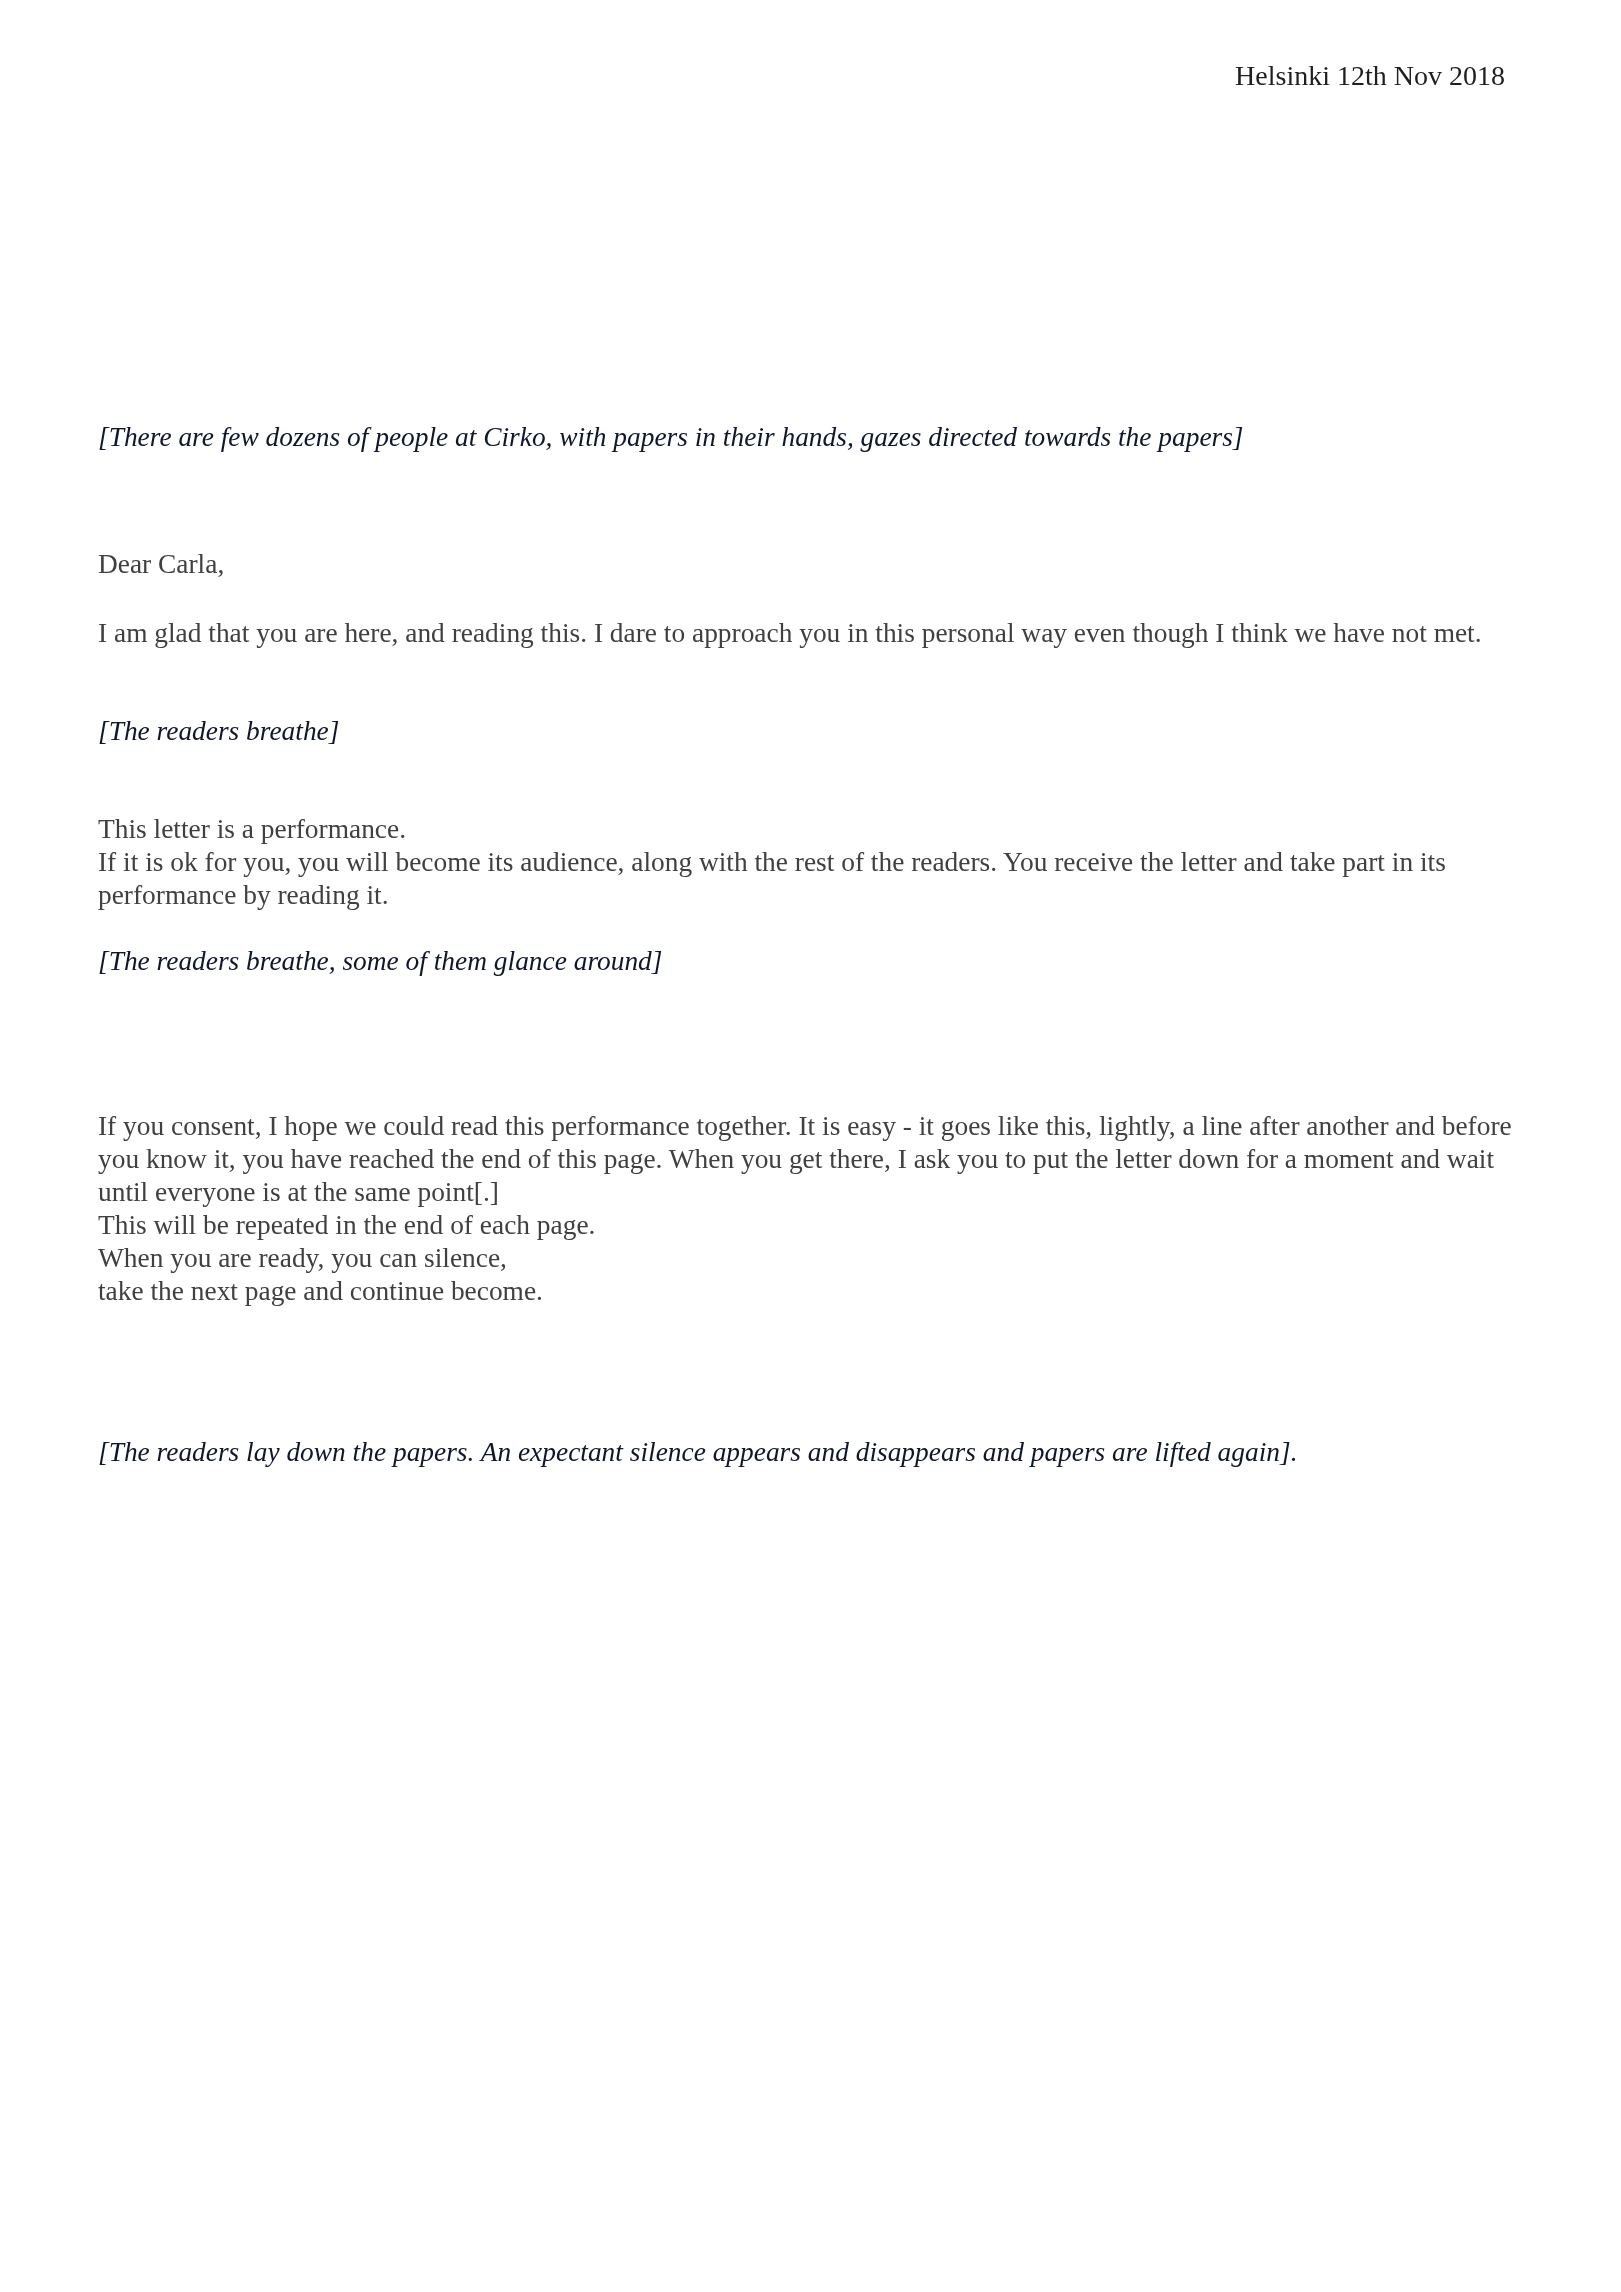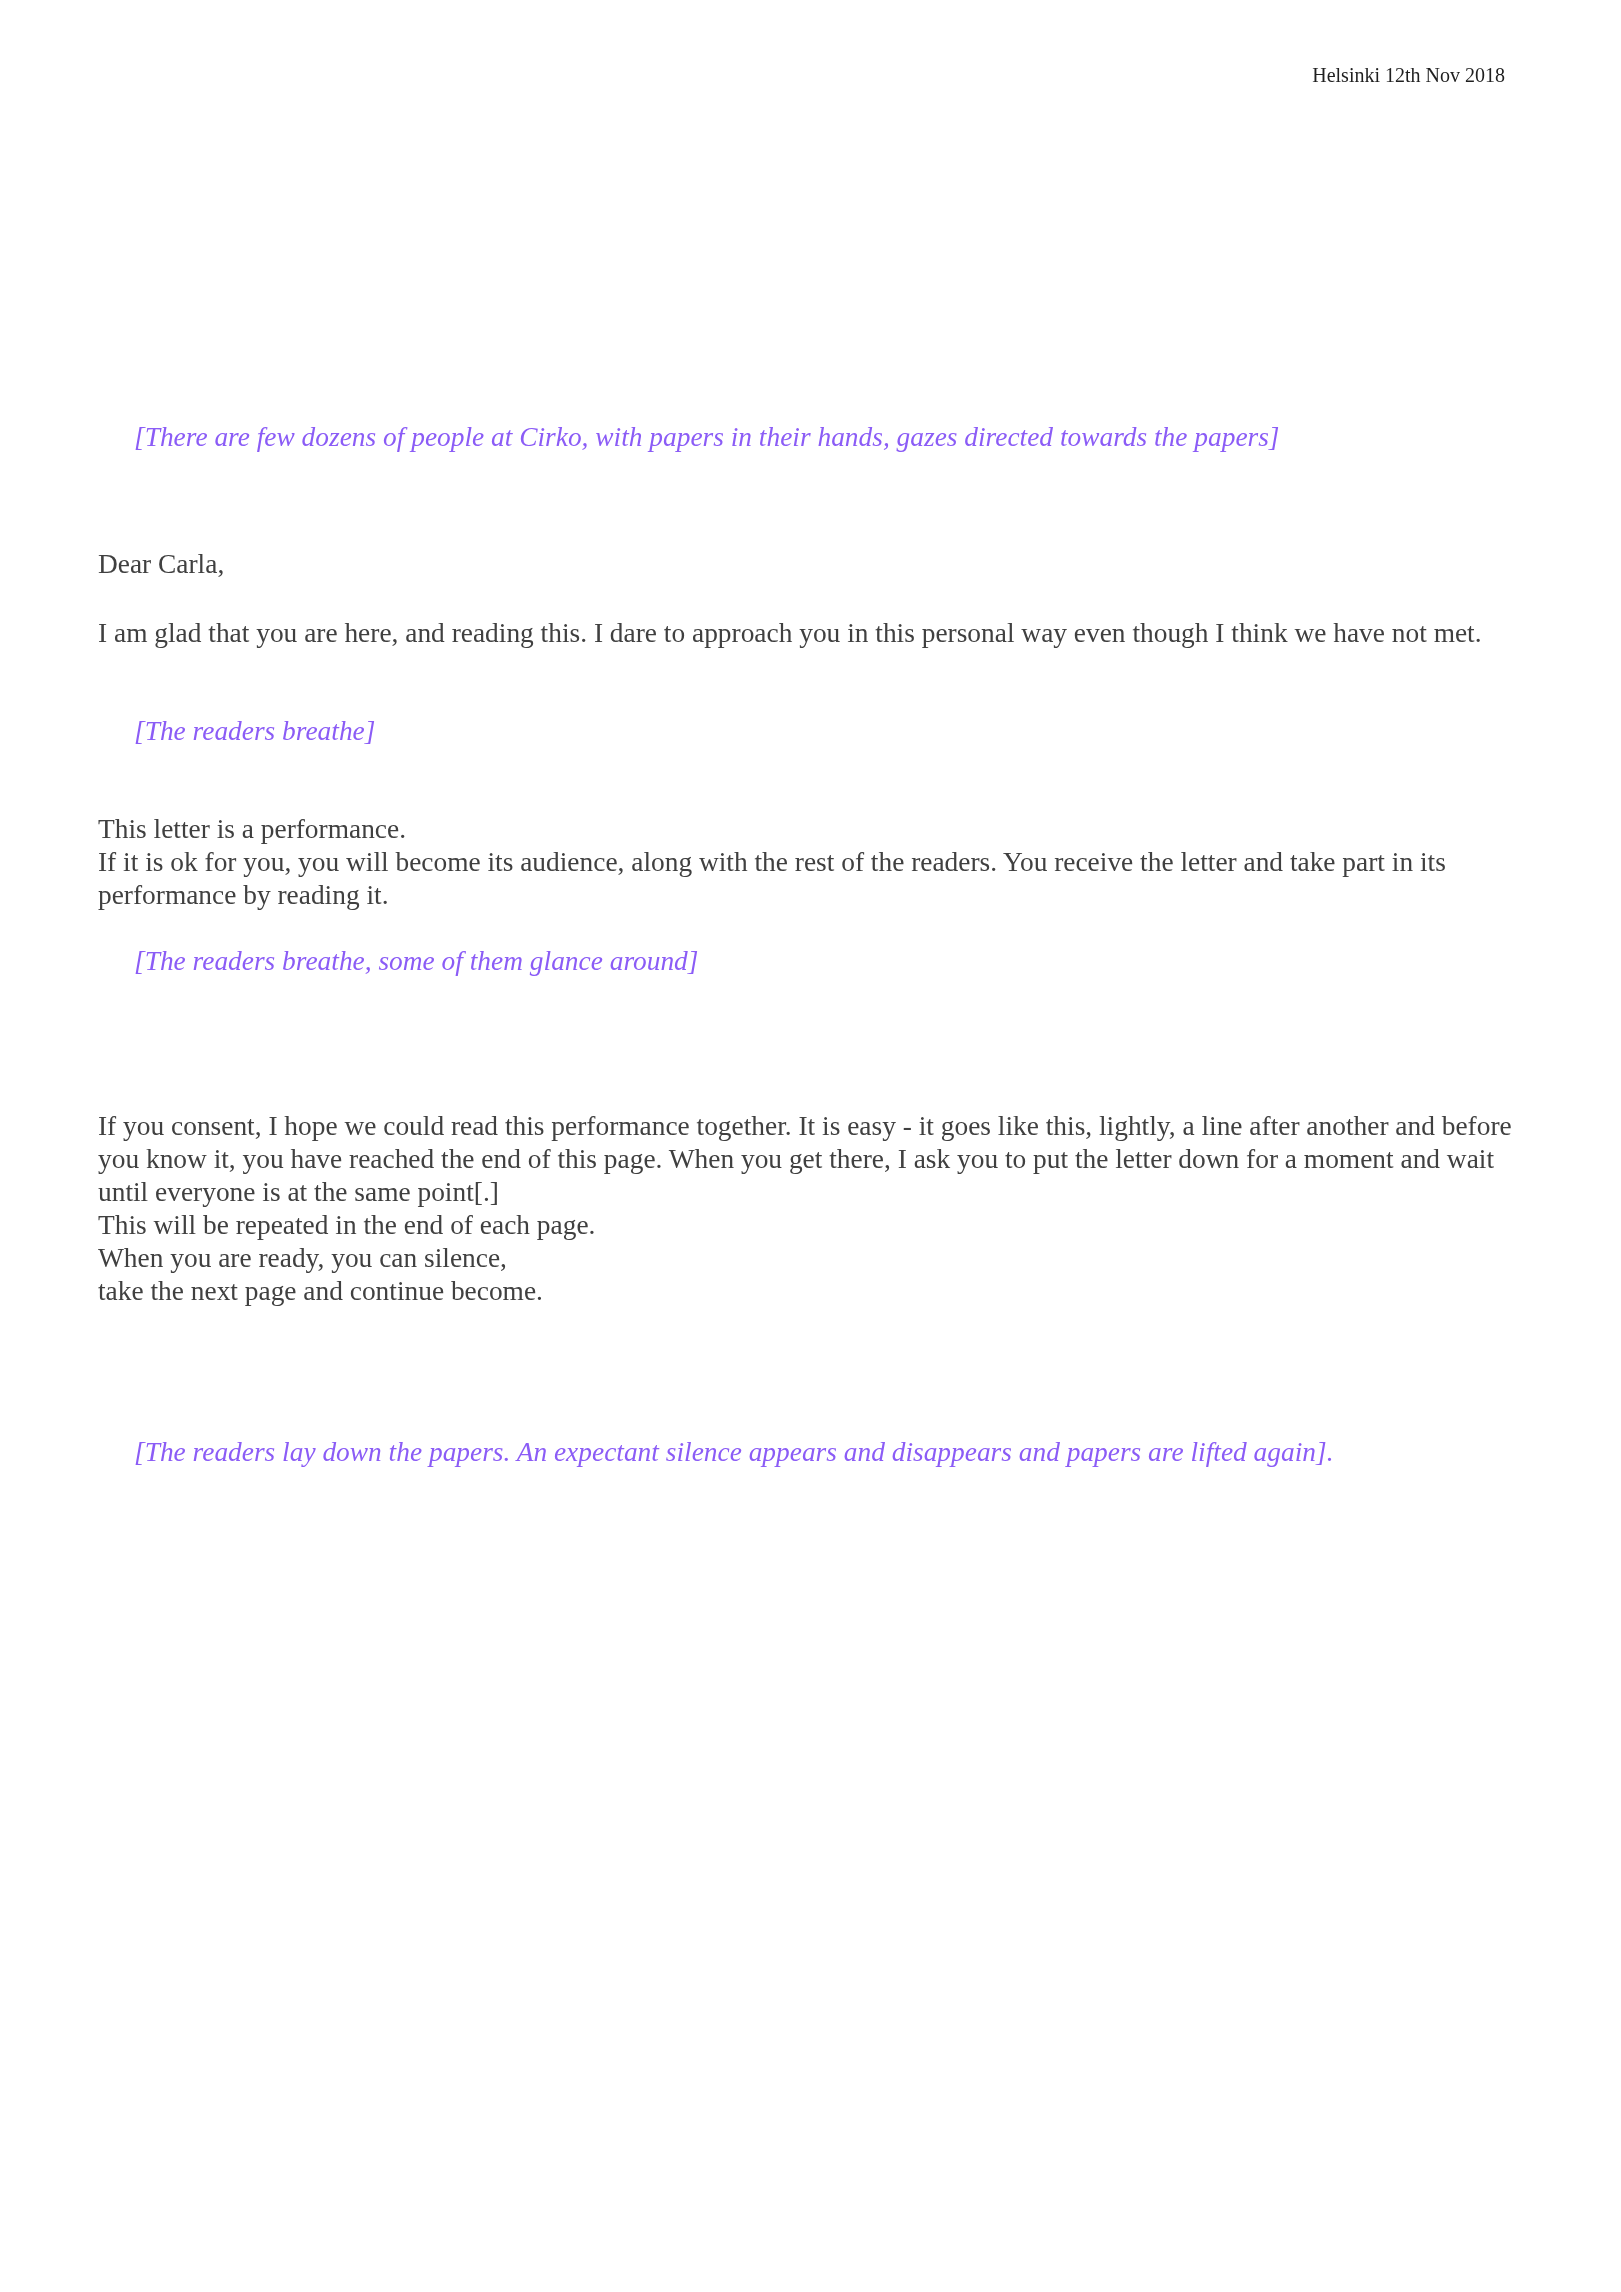--- a/index.html
+++ b/index.html
@@ -21,26 +21,25 @@
     left: 98px;
     width: 1421px;
     font-size: 27.4px;
     line-height: 33px;
   }
   .date-line {
     left: auto;
     right: 116px;
     width: auto;
     text-align: left;
-    font-size: 20px;
+    font-size: 28px;
   }
   .stage {
-    color: #8b5cf6;
+    color: #0f172a;
     font-style: italic;
-    margin-left: 36px;
   }
   .body-text {
     color: #404040;
   }
 </style>
 </head>
 <body>
 
 <div class="page">
 

